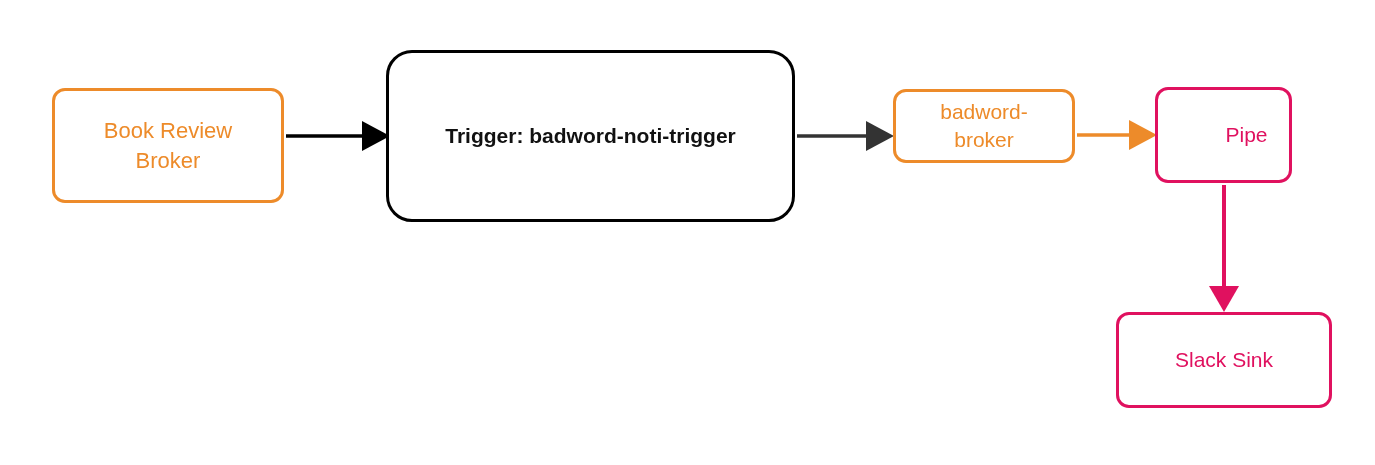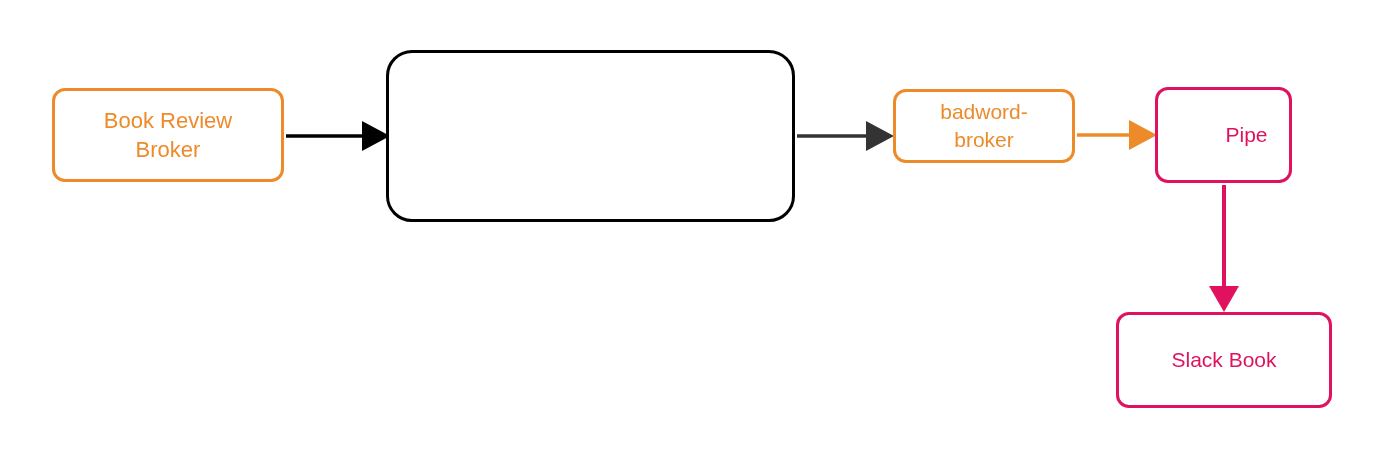--- a/index.html
+++ b/index.html
@@ -38,21 +38,21 @@
   .node-label {
     line-height: 1.33;
     white-space: pre-line;
   }
 
   
   #node-book-review-broker {
     left: 52px;
     top: 88px;
     width: 232px;
-    height: 94px;
+    height: 115px;
     border: 3px solid #ED8B2A;
     border-radius: 13px;
   }
   #node-book-review-broker .node-label {
     color: #ED8B2A;
     font-size: 22px;
   }
 
   
   #node-trigger {
@@ -144,28 +144,32 @@
       <polygon points="1209,286 1239,286 1224,312" fill="#E0115F"></polygon>
     </g>
   </svg>
 
   <div class="node" id="node-book-review-broker">
     <div class="node-label">Book Review
 Broker</div>
   </div>
 
   <div class="node" id="node-trigger">
+    <div class="trigger-line">
+      <b>Trigger:</b>
+      <b>badword-noti-trigger</b>
+    </div>
   </div>
 
   <div class="node" id="node-badword-broker">
     <div class="node-label">badword-
 broker</div>
   </div>
 
   <div class="node" id="node-pipe">
     <div class="node-label">Pipe</div>
   </div>
 
   <div class="node" id="node-slack-sink">
-    <div class="node-label">Slack Book</div>
+    <div class="node-label">Slack Sink</div>
   </div>
 
 </div>
 
 </body></html>

